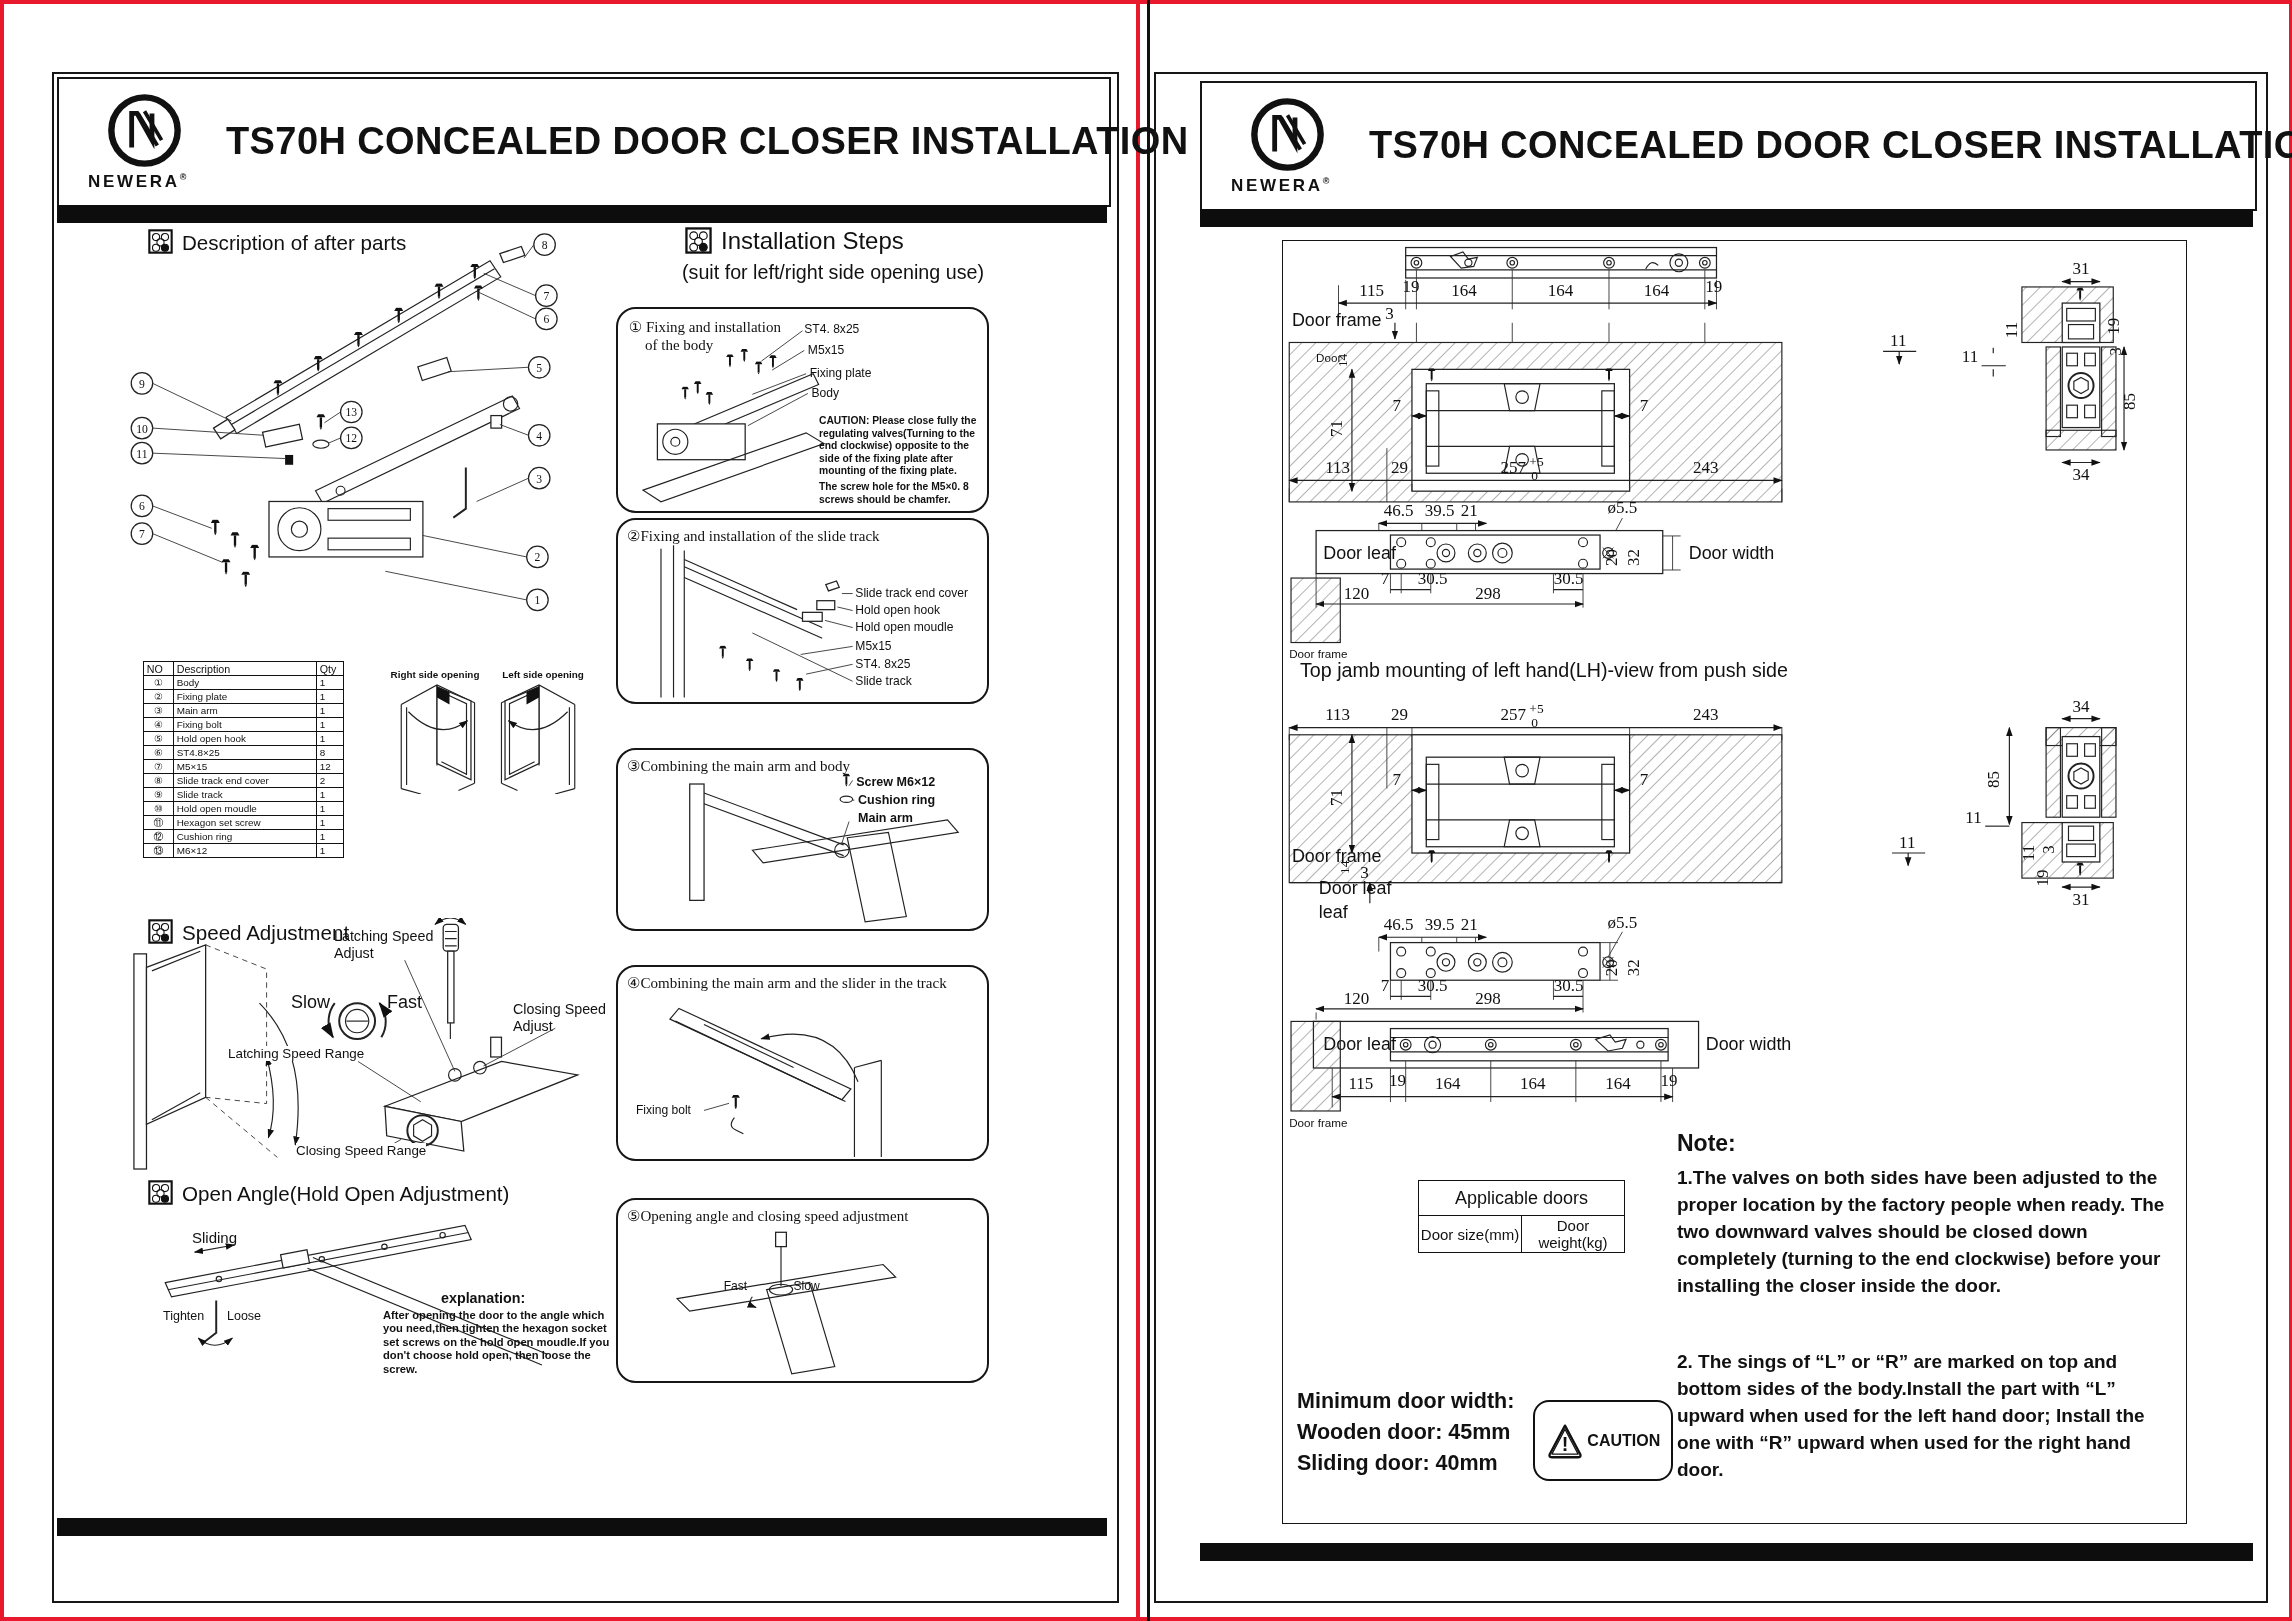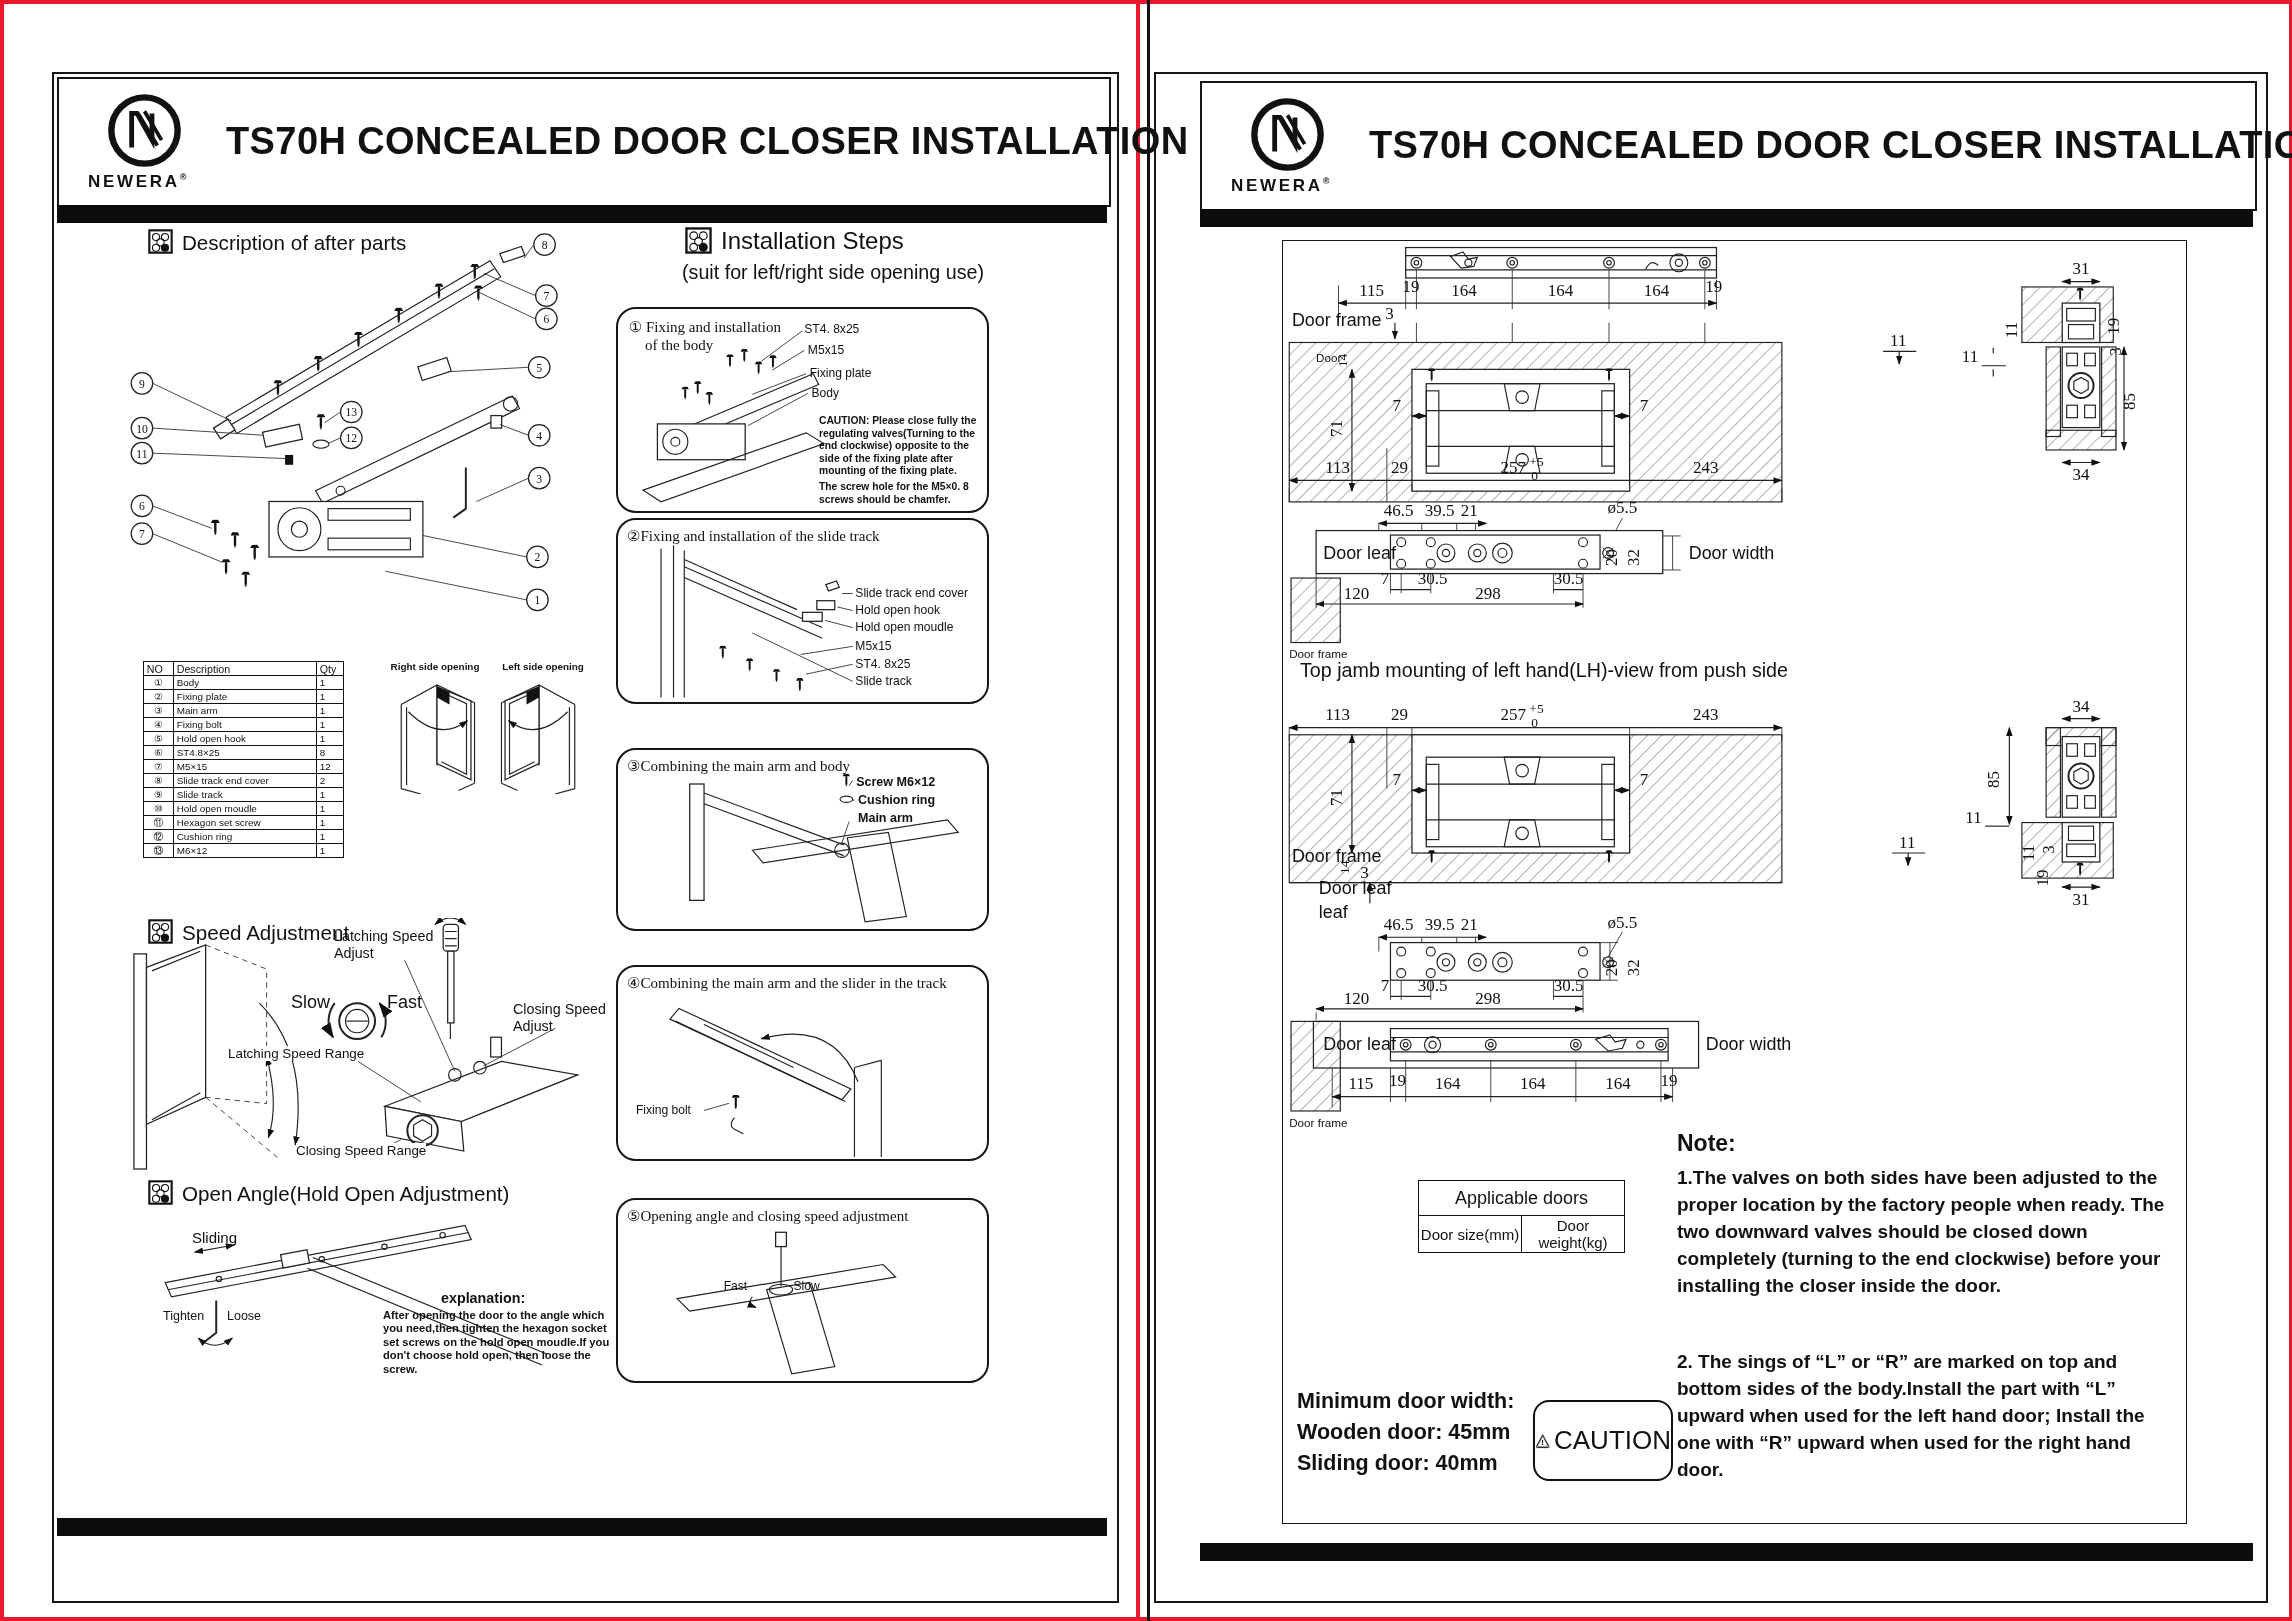--- a/index.html
+++ b/index.html
@@ -12,21 +12,21 @@
   .bar{position:absolute;background:#0d0d0d;}
   .title{font-size:38px;font-weight:bold;letter-spacing:0.4px;white-space:nowrap;}
   .brand{font-size:17px;font-weight:bold;letter-spacing:2.7px;}
   .sechead{font-size:20.6px;white-space:nowrap;}
   .stepbox{position:absolute;border:2.2px solid #161616;border-radius:19.7px;background:#fff;}
   .steptitle{font-size:15px;white-space:nowrap;font-family:Liberation Serif, serif;}
   .parts{border-collapse:collapse;table-layout:fixed;}
   .parts td,.parts th{border:1.1px solid #111;font-size:9.9px;font-weight:normal;padding:0 2.7px;line-height:12px;height:13px;text-align:left;white-space:nowrap;overflow:hidden;}
   .parts th{font-size:10.7px;}
   .cap{font-size:10.3px;font-weight:bold;line-height:12.5px;}
-  .doorlab{font-size:9.9px;font-weight:bold;white-space:nowrap;}
+  .doorlab{font-size:9.9px;font-weight:bold;white-space:nowrap;margin-top:8px;}
   .adoors{border-collapse:collapse;table-layout:fixed;}
   .adoors td{border:1.4px solid #111;text-align:center;font-size:15px;}
   .notetx{font-size:19px;font-weight:bold;line-height:27px;}
   svg .ln{stroke:#222;stroke-width:1.3;fill:none;}
   svg .ln2{stroke:#222;stroke-width:2.2;fill:none;}
   svg .thin{stroke:#333;stroke-width:1;fill:none;}
   svg .fw{fill:#fff;stroke:#222;stroke-width:1.4;}
   svg .fb{fill:#111;stroke:none;}
   svg .ht{fill:url(#hp);stroke:#222;stroke-width:1.3;}
   svg .dim{font:19px "Liberation Serif",serif;fill:#111;text-anchor:middle;}
@@ -797,17 +797,17 @@
   <div>Wooden door: 45mm</div>
   <div>Sliding door: 40mm</div>
 </div>
 
 <div class="abs" style="left:1533px;top:1400px;width:136px;height:77px;border:2.2px solid #111;border-radius:16px;display:flex;align-items:center;justify-content:center;gap:3.6px">
   <svg width="38" height="38" viewBox="0 0 42 42">
     <path d="M21,4 L38,36 Q39,39 35,39 L7,39 Q3,39 4,36 Z" fill="none" stroke="#111" stroke-width="2.6" stroke-linejoin="round"></path>
     <path d="M21,8 L35.5,35.5 L6.5,35.5 Z" fill="none" stroke="#111" stroke-width="1.4" stroke-linejoin="round"></path>
     <text x="21" y="32" text-anchor="middle" style="font:bold 22px 'Liberation Sans',sans-serif" fill="#111">!</text>
   </svg>
-  <span style="font-size:26px;font-weight:normal">CAUTION</span>
+  <span style="font-size:16px;font-weight:bold">CAUTION</span>
 </div>
 
 <div class="bar" style="left:1200px;top:1543px;width:1053px;height:18px"></div>
 
 
 </body></html>

